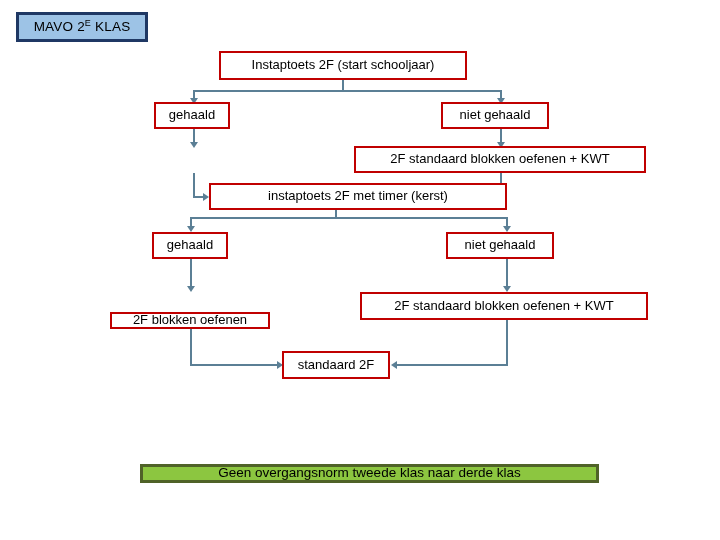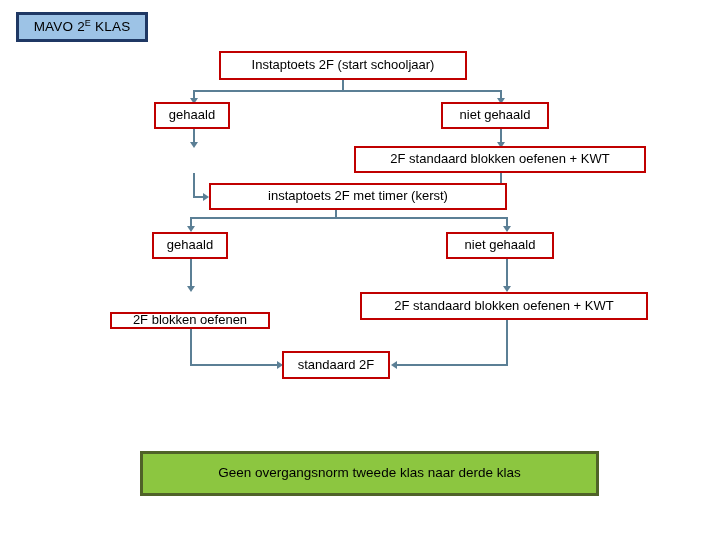--- a/index.html
+++ b/index.html
@@ -165,15 +165,15 @@
   <div class="conn conn-v" style="left:190px; top:320px; height:45px;"></div>
   <div class="conn conn-h" style="left:190px; top:364px; width:88px;"></div>
   <div class="arrow arrow-right" style="left:277px; top:361px;"></div>
 
   <div class="conn conn-v" style="left:506px; top:320px; height:45px;"></div>
   <div class="conn conn-h" style="left:397px; top:364px; width:111px;"></div>
   <div class="arrow arrow-left" style="left:391px; top:361px;"></div>
 
   <div class="node" style="left:282px; top:351px; width:108px; height:28px;">standaard 2F</div>
 
-  <div class="footer-box" style="left:140px; top:451px; width:459px; height:45px;">Geen overgangsnorm tweede klas naar derde klas</div>
+  <div class="footer-box" style="left:140px; top:464px; width:459px; height:19px;">Geen overgangsnorm tweede klas naar derde klas</div>
 
 </div>
 
 </body></html>

